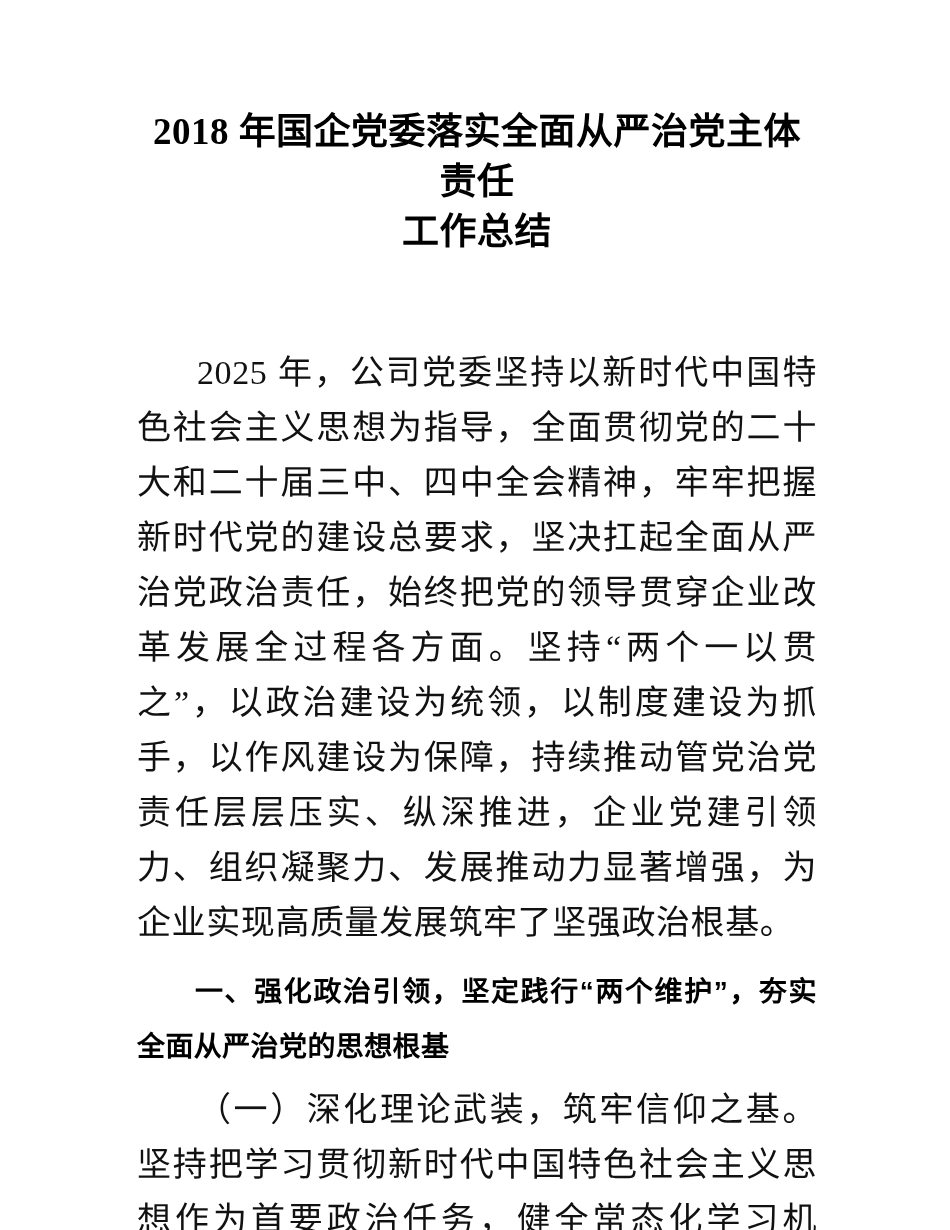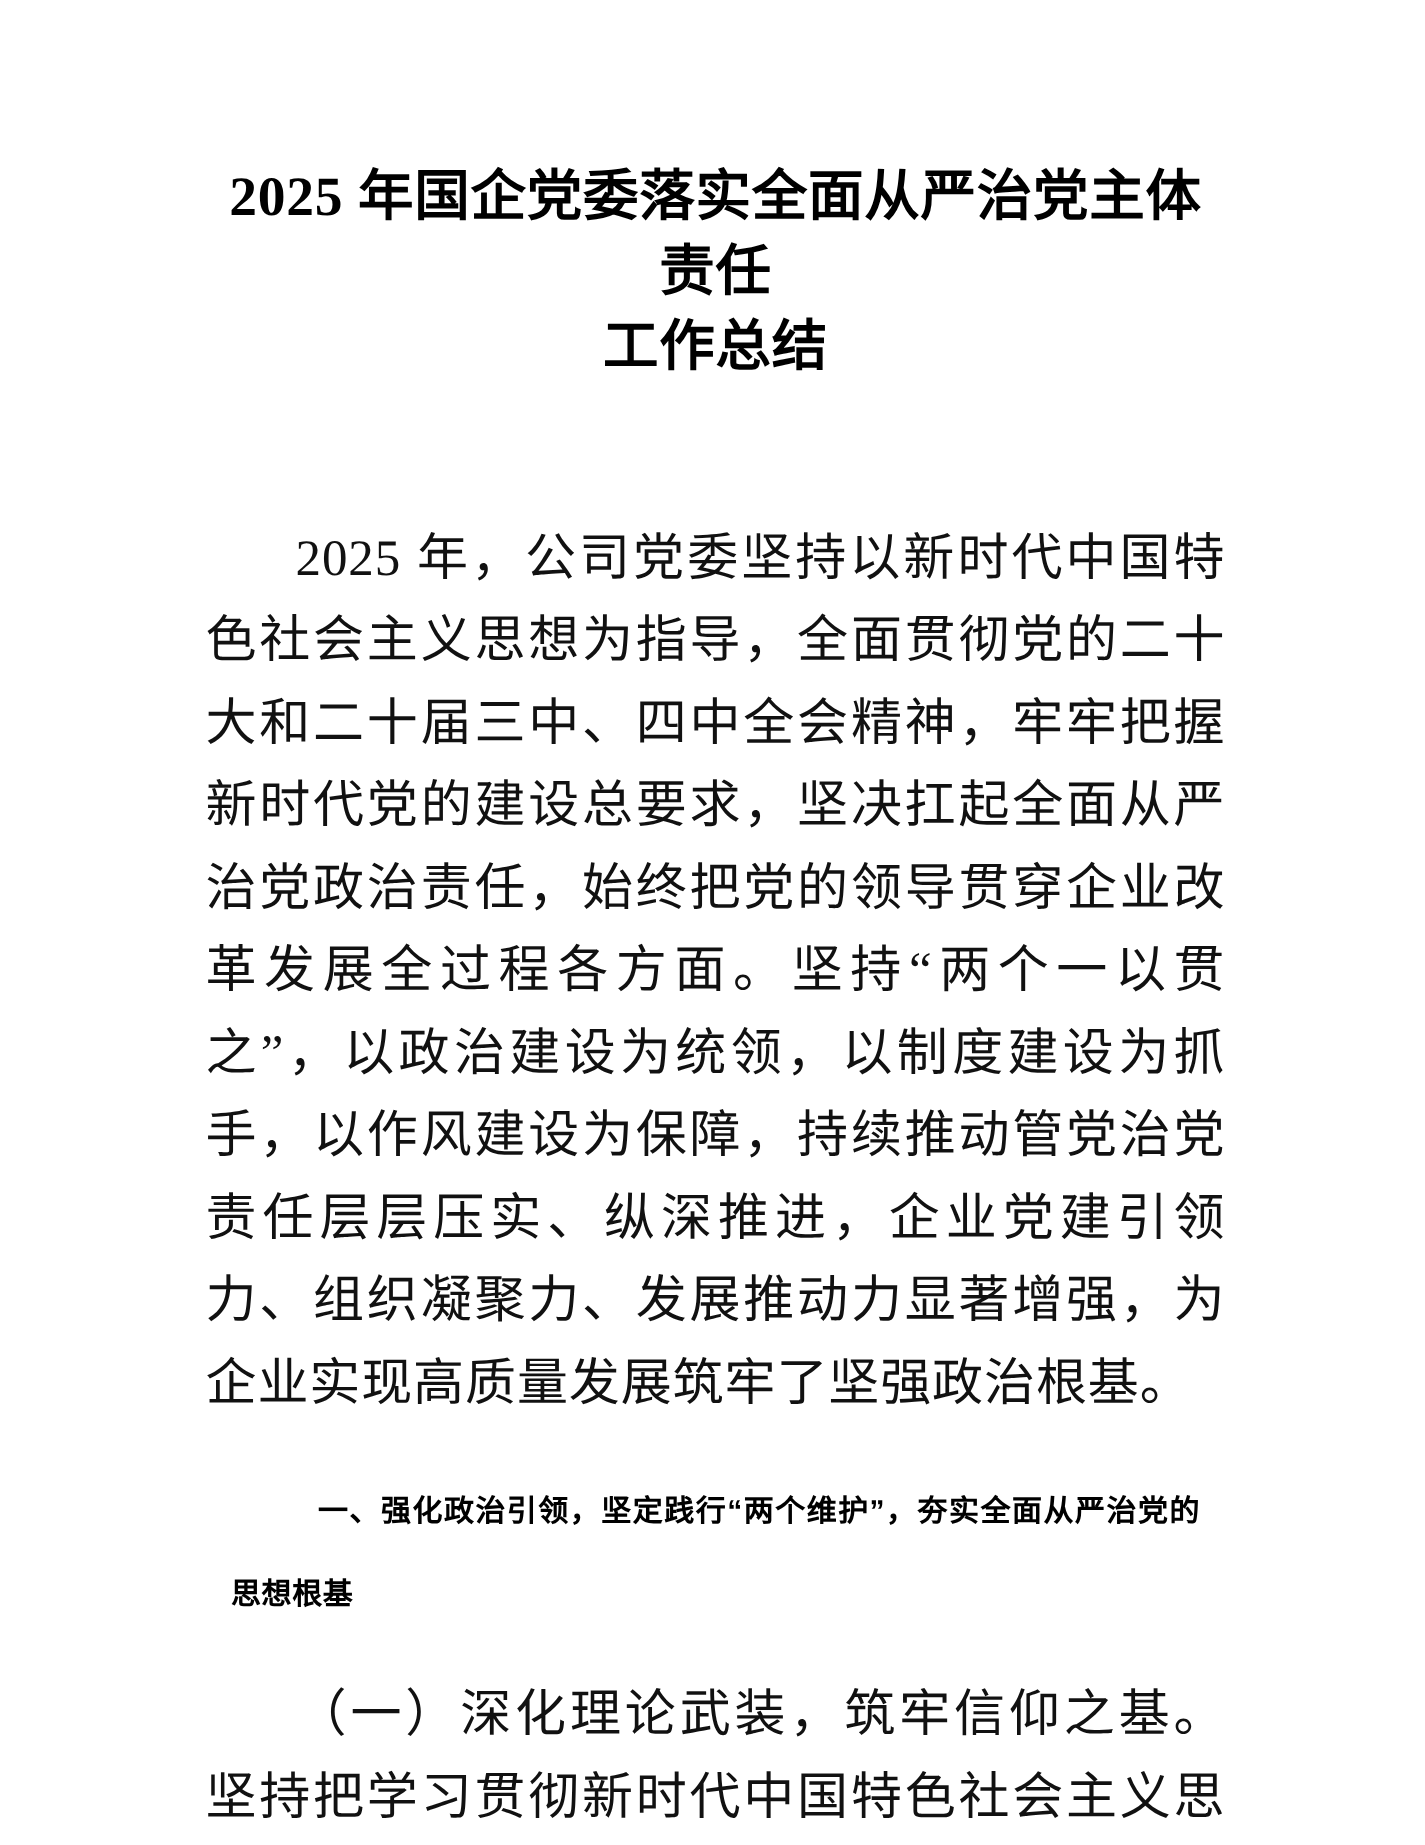--- a/index.html
+++ b/index.html
@@ -55,42 +55,42 @@
   }
 
   .para.first {
     margin-top: 88px;
   }
 
   
   .section-heading {
     font-family: "Liberation Sans", "DejaVu Sans", sans-serif;
     font-weight: bold;
-    font-size: 20px;
+    font-size: 28px;
     line-height: 55px;
     color: #000000;
     text-align: justify;
     text-justify: inter-ideograph;
     text-indent: 58px;
-    margin: 17px;
+    margin: 0;
     letter-spacing: 0.4px;
     word-break: break-all;
   }
 
   .spacer-sm { height: 14px; }
   .spacer-xs { height: 8px; }
 </style>
 </head>
 <body>
 
 <div class="page">
 
   <div class="doc-body">
 
-    <h1 class="doc-title">2025 年国企党委落实全面从严治党主体责任
+    <h1 class="doc-title">2018 年国企党委落实全面从严治党主体责任
 工作总结</h1>
 
     <p class="para first">2025 年，公司党委坚持以新时代中国特色社会主义思想为指导，全面贯彻党的二十大和二十届三中、四中全会精神，牢牢把握新时代党的建设总要求，坚决扛起全面从严治党政治责任，始终把党的领导贯穿企业改革发展全过程各方面。坚持“两个一以贯之”，以政治建设为统领，以制度建设为抓手，以作风建设为保障，持续推动管党治党责任层层压实、纵深推进，企业党建引领力、组织凝聚力、发展推动力显著增强，为企业实现高质量发展筑牢了坚强政治根基。</p>
 
     <div class="spacer-sm"></div>
 
     <h2 class="section-heading">一、强化政治引领，坚定践行“两个维护”，夯实全面从严治党的思想根基</h2>
 
     <div class="spacer-xs"></div>
 

